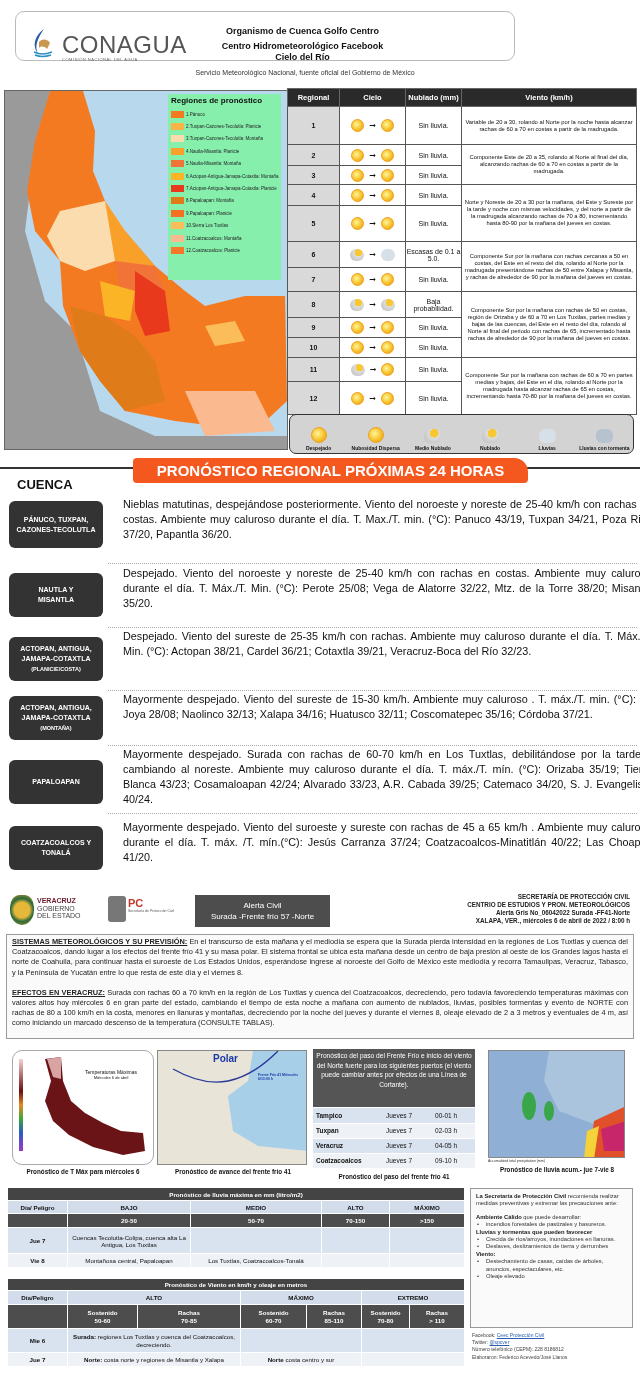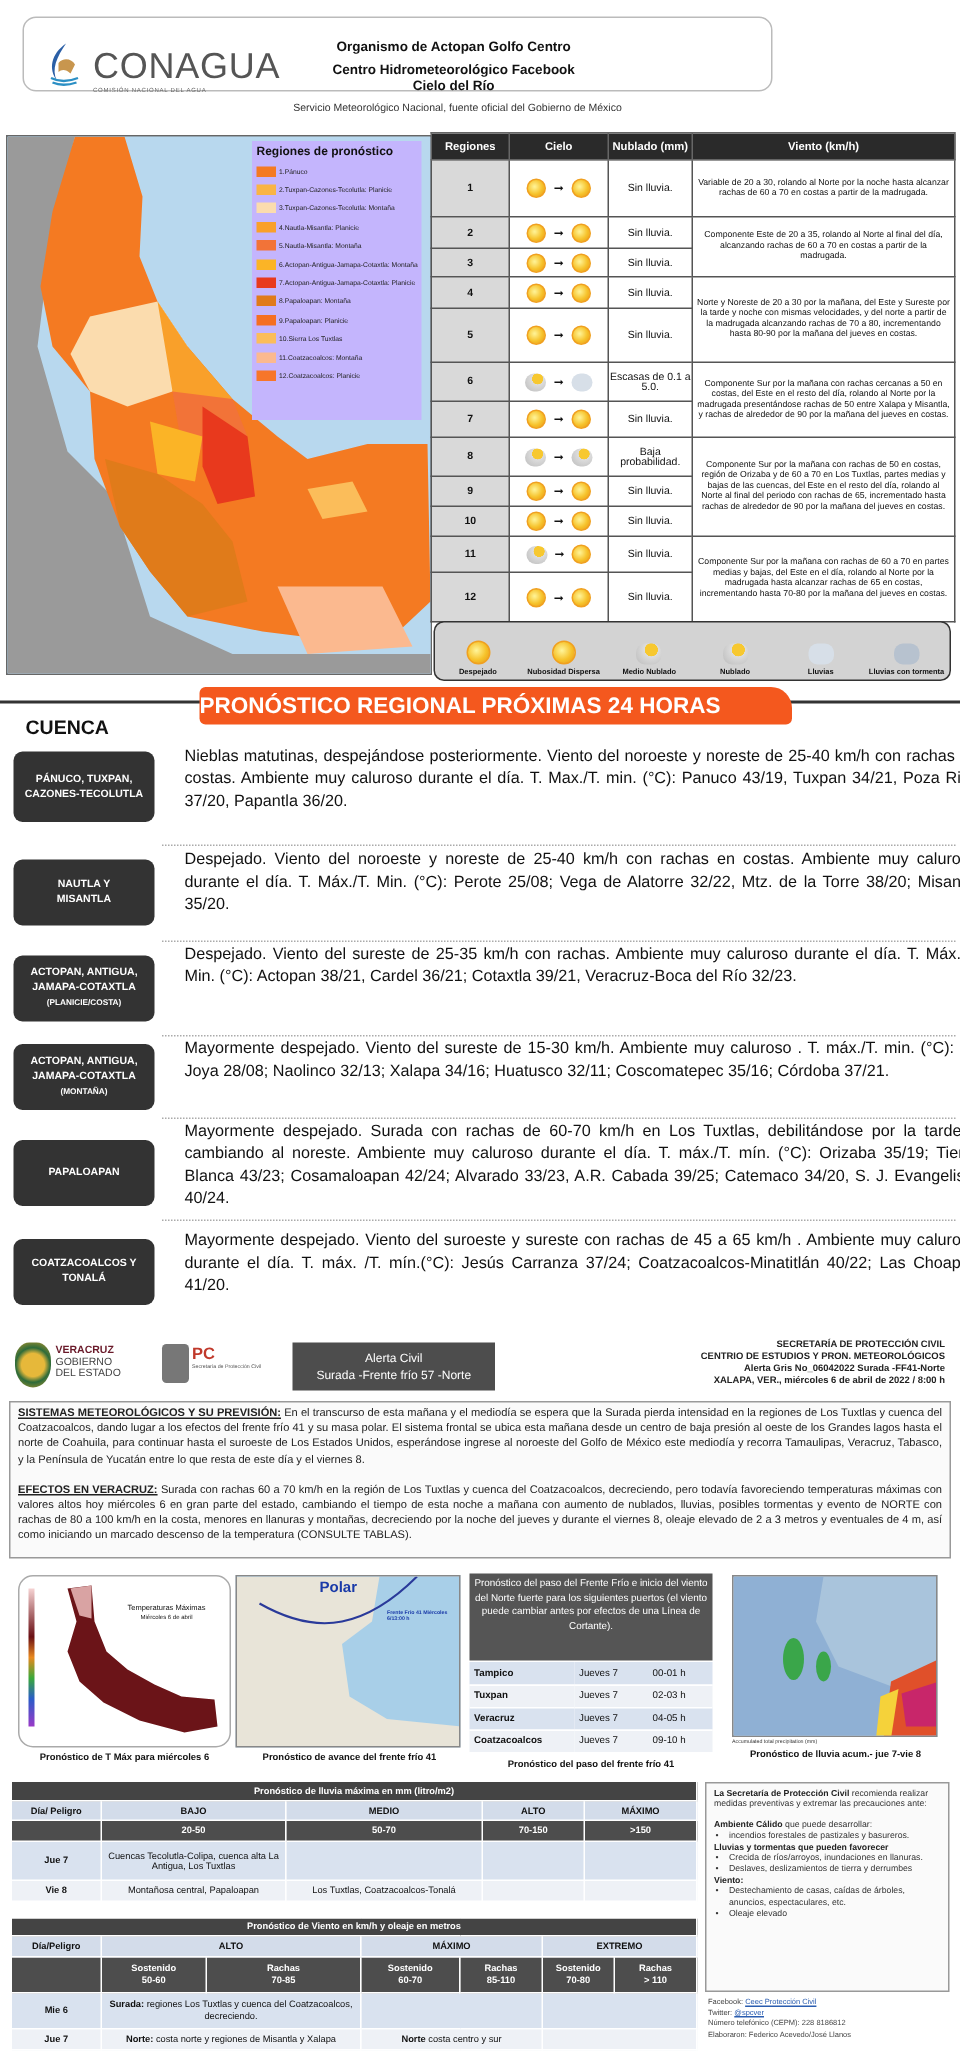--- a/index.html
+++ b/index.html
@@ -8,21 +8,21 @@
 
 .hdr{left:15px;top:11px;width:500px;height:50px;border:1px solid #bbb;border-radius:9px}
 .logo-mark{left:30px;top:28px;width:24px;height:30px}
 .logo-text{left:62px;top:31px;font-family:Liberation Sans, sans-serif;font-size:24px;color:#555;letter-spacing:0.5px}
 .logo-sub{left:62px;top:57px;font-size:4px;color:#666;letter-spacing:0.5px}
 .hdr-l1{left:180px;top:26px;width:245px;text-align:center;font-size:9px;font-weight:bold}
 .hdr-l2{left:180px;top:41px;width:245px;text-align:center;font-size:9px;font-weight:bold;line-height:11px}
 .hdr-l3{left:160px;top:69px;width:290px;text-align:center;font-size:7px;color:#333}
 
 .map{left:4px;top:90px;width:284px;height:360px;background:#b8d8ee;border:1px solid #666;overflow:hidden}
-.legend{left:168px;top:94px;width:113px;height:186px;background:#c4b5fd}
+.legend{left:168px;top:94px;width:113px;height:186px;background:#86efac}
 .legend-title{font-size:8px;font-weight:bold;padding:2px 3px 3px}
 .leg-item{display:flex;align-items:center;height:12.4px;padding-left:3px}
 .leg-sw{width:13px;height:7px;margin-right:2px}
 .leg-lbl{font-size:4.5px;color:#222;white-space:nowrap}
 
 .ftab{left:287px;top:88px;width:350px;border-collapse:collapse;font-size:7px}
 .ftab th{background:#2a2a2a;color:#fff;font-size:7.5px;height:18px;border:1px solid #666}
 .ftab td{border:1px solid #555;text-align:center;vertical-align:middle}
 .ftab td.reg{background:#d9d9d9;font-weight:bold;width:52px}
 .ftab td.cielo{width:66px;background:#fff}
@@ -30,21 +30,21 @@
 .ftab td.viento{font-size:5.8px;line-height:7px;padding:1px 2px;background:#fff}
 .sun{display:inline-block;width:13px;height:13px;border-radius:50%;background:radial-gradient(circle at 40% 40%,#fff59a,#f6c22a 55%,#e6951a);border:1px solid #f0a020;vertical-align:middle}
 .cloudy{display:inline-block;width:14px;height:12px;border-radius:6px;background:radial-gradient(circle at 60% 30%,#f7c830 30%,#ddd 32%,#bbb);vertical-align:middle}
 .rainy{display:inline-block;width:14px;height:12px;border-radius:6px;background:#d7dfe8;vertical-align:middle}
 .arrow{display:inline-block;margin:0 5px;font-size:8px;vertical-align:middle}
 .iconbar{left:289px;top:414px;width:345px;height:40px;background:#d3d3d3;border:1px solid #333;border-radius:7px;display:flex;justify-content:space-around;align-items:flex-end;padding-bottom:2px}
 .ib{text-align:center;font-size:5px;font-weight:bold;width:52px}
 .ib .sun,.ib .cloudy,.ib .rainy{margin-bottom:2px}
 
 .rule{left:0;top:467px;width:640px;height:2px;background:#333}
-.banner{left:133px;top:458px;width:395px;height:25px;background:#f4581e;border-radius:4px 14px 4px 4px;color:#fff;font-size:15px;font-weight:bold;text-align:left;line-height:25px}
+.banner{left:133px;top:458px;width:395px;height:25px;background:#f4581e;border-radius:4px 14px 4px 4px;color:#fff;font-size:15px;font-weight:bold;text-align:center;line-height:25px}
 .cuenca{left:17px;top:477px;font-size:13px;font-weight:bold}
 .region{left:9px;width:94px;background:#333;border-radius:6px;color:#fff;font-size:7px;font-weight:bold;text-align:center;display:flex;flex-direction:column;justify-content:center;line-height:10px}
 .region small{font-size:5.5px}
 .rtext{left:123px;width:529px;font-size:10.8px;line-height:15px;text-align:justify}
 .dots{left:108px;width:529px;height:1px;border-top:1px dotted #aaa}
 
 .vera-logo{left:10px;top:895px;width:24px;height:30px;background:radial-gradient(circle,#e6b83a 40%,#2d6b3a 60%,#c79a2a);border-radius:40% 40% 50% 50%}
 .vera-text{left:37px;top:897px;font-size:7px;line-height:7.5px;color:#444}
 .vera-text b{color:#6a1a2a}
 .pc-logo{left:108px;top:896px;width:18px;height:26px;background:#777;border-radius:3px}
@@ -95,21 +95,21 @@
 <body>
 
 <div class="abs hdr"></div>
 <svg class="abs logo-mark" viewBox="0 0 24 30">
   <path d="M14 1 C4 8 2 18 8 26 C4 18 8 10 14 1Z" fill="#2b5fa6"></path>
   <path d="M9 14 C12 10 18 11 20 15 L17 21 C14 18 11 18 9 20Z" fill="#c8964e"></path>
   <path d="M4 24 Q12 28 22 24 M5 27 Q12 30 21 27" stroke="#2b8fc4" stroke-width="1.5" fill="none"></path>
 </svg>
 <div class="abs logo-text">CONAGUA</div>
 <div class="abs logo-sub">COMISIÓN NACIONAL DEL AGUA</div>
-<div class="abs hdr-l1">Organismo de Actopan Golfo Centro</div>
+<div class="abs hdr-l1">Organismo de Cuenca Golfo Centro</div>
 <div class="abs hdr-l2">
   <div>Centro Hidrometeorológico Facebook</div>
   <div>Cielo del Río</div>
 </div>
 <div class="abs hdr-l3">Servicio Meteorológico Nacional, fuente oficial del Gobierno de México</div>
 
 <div class="abs map">
   <svg width="284" height="360" viewBox="0 0 284 360">
     <rect x="0" y="0" width="284" height="360" fill="#b8d8ee"></rect>
     <path d="M0 0 L100 0 L60 60 L30 130 L20 200 L60 230 L90 330 L140 345 L200 355 L284 360 L284 0Z" fill="none"></path>
@@ -173,21 +173,21 @@
     </div>
   <div class="leg-item">
       <span class="leg-sw" style="background:#f7762a"></span>
       <span class="leg-lbl">12.Coatzacoalcos: Planicie</span>
     </div>
 </div>
 
 <table class="abs ftab">
   <tbody>
       <tr>
-    <th>Regiones</th>
+    <th>Regional</th>
     <th>Cielo</th>
     <th>Nublado (mm)</th>
     <th>Viento (km/h)</th>
   </tr>
   <tr style="height:38px">
     <td class="reg">1</td>
     <td class="cielo"><span class="sun"></span><span class="arrow">➞</span><span class="sun"></span></td>
     <td class="lluvia">Sin lluvia.</td>
     <td class="viento">Variable de 20 a 30, rolando al Norte por la noche hasta alcanzar rachas de 60 a 70 en costas a partir de la madrugada.</td>
   </tr>

